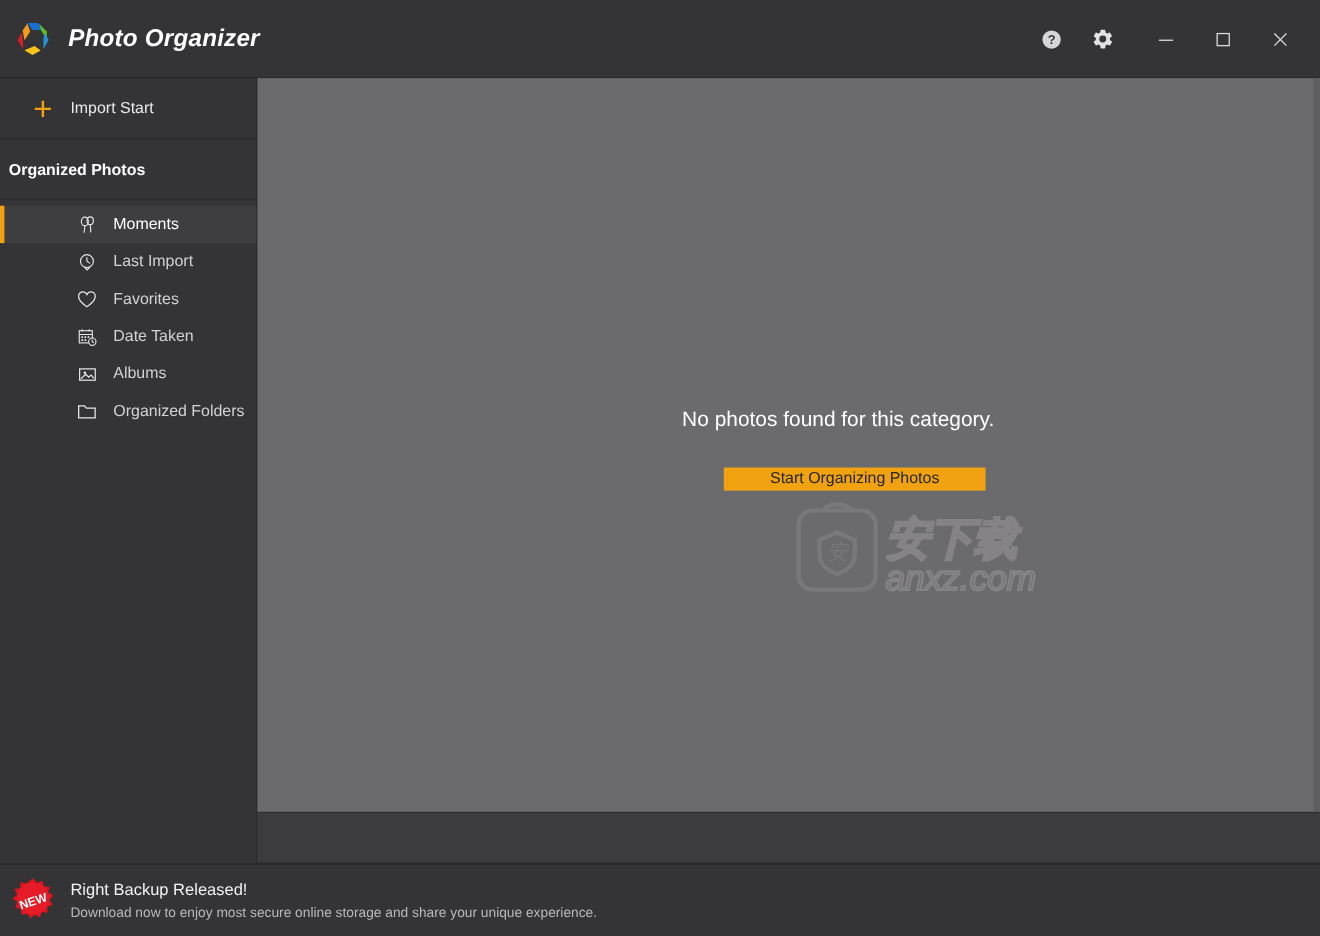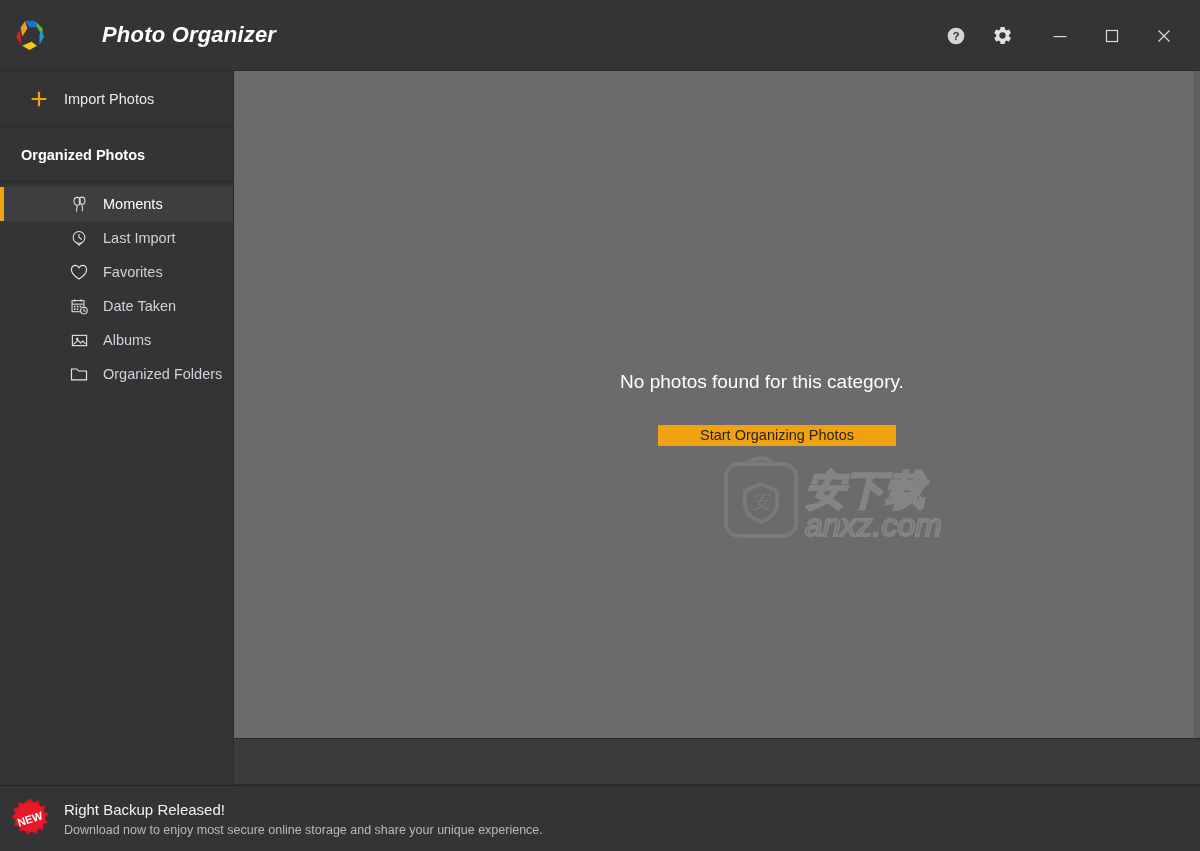--- a/index.html
+++ b/index.html
@@ -17,21 +17,20 @@
   }
 
   
   .titlebar {
     position: relative;
     height: 71px;
     flex: 0 0 71px;
     background: #343437;
     display: flex; align-items: center;
     border-bottom: 1px solid #2a2a2d;
-    gap: 40px;
   }
   .logo {
     width: 36px; height: 36px;
     margin-left: 12px; margin-right: 14px;
     position: relative;
   }
   .app-title {
     font-size: 22px;
     font-style: italic;
     font-weight: bold;
@@ -70,21 +69,21 @@
   }
   .plus-icon {
     width: 26px; margin-left: 26px; margin-right: 12px;
     color: #f0a211;
     display: flex; align-items: center; justify-content: center;
   }
   .import-label { font-size: 14.5px; color: #e9e9ec; }
 
   .section-header {
     font-size: 14.5px; font-weight: bold; color: #ffffff;
-    padding: 20px 0 18px 21px;
+    padding: 20px 0 18px 8px;
     border-bottom: 1px solid #2a2a2d;
   }
   .nav { padding-top: 5px; }
   .nav-item {
     height: 34px;
     display: flex; align-items: center;
     position: relative;
     color: #d2d2d6;
     font-size: 14.5px;
     padding-left: 44px;
@@ -236,21 +235,21 @@
   <div class="body-row">
 
     <div class="sidebar">
 
       <div class="import-row">
         <span class="plus-icon">
           <svg viewBox="0 0 24 24" width="22" height="22">
             <path d="M12 4 V20 M4 12 H20" stroke="#f0a211" stroke-width="2.4" fill="none"></path>
           </svg>
         </span>
-        <span class="import-label">Import Photos</span>
+        <span class="import-label">Import Start</span>
       </div>
 
       <div class="section-header">Organized Photos</div>
 
       <div class="nav">
 
         <div class="nav-item selected">
           <span class="sel-bar"></span>
           <span class="nav-icon">
             <svg viewBox="0 0 24 24" width="19" height="19" fill="none" stroke="#e6e6ea" stroke-width="1.3">

